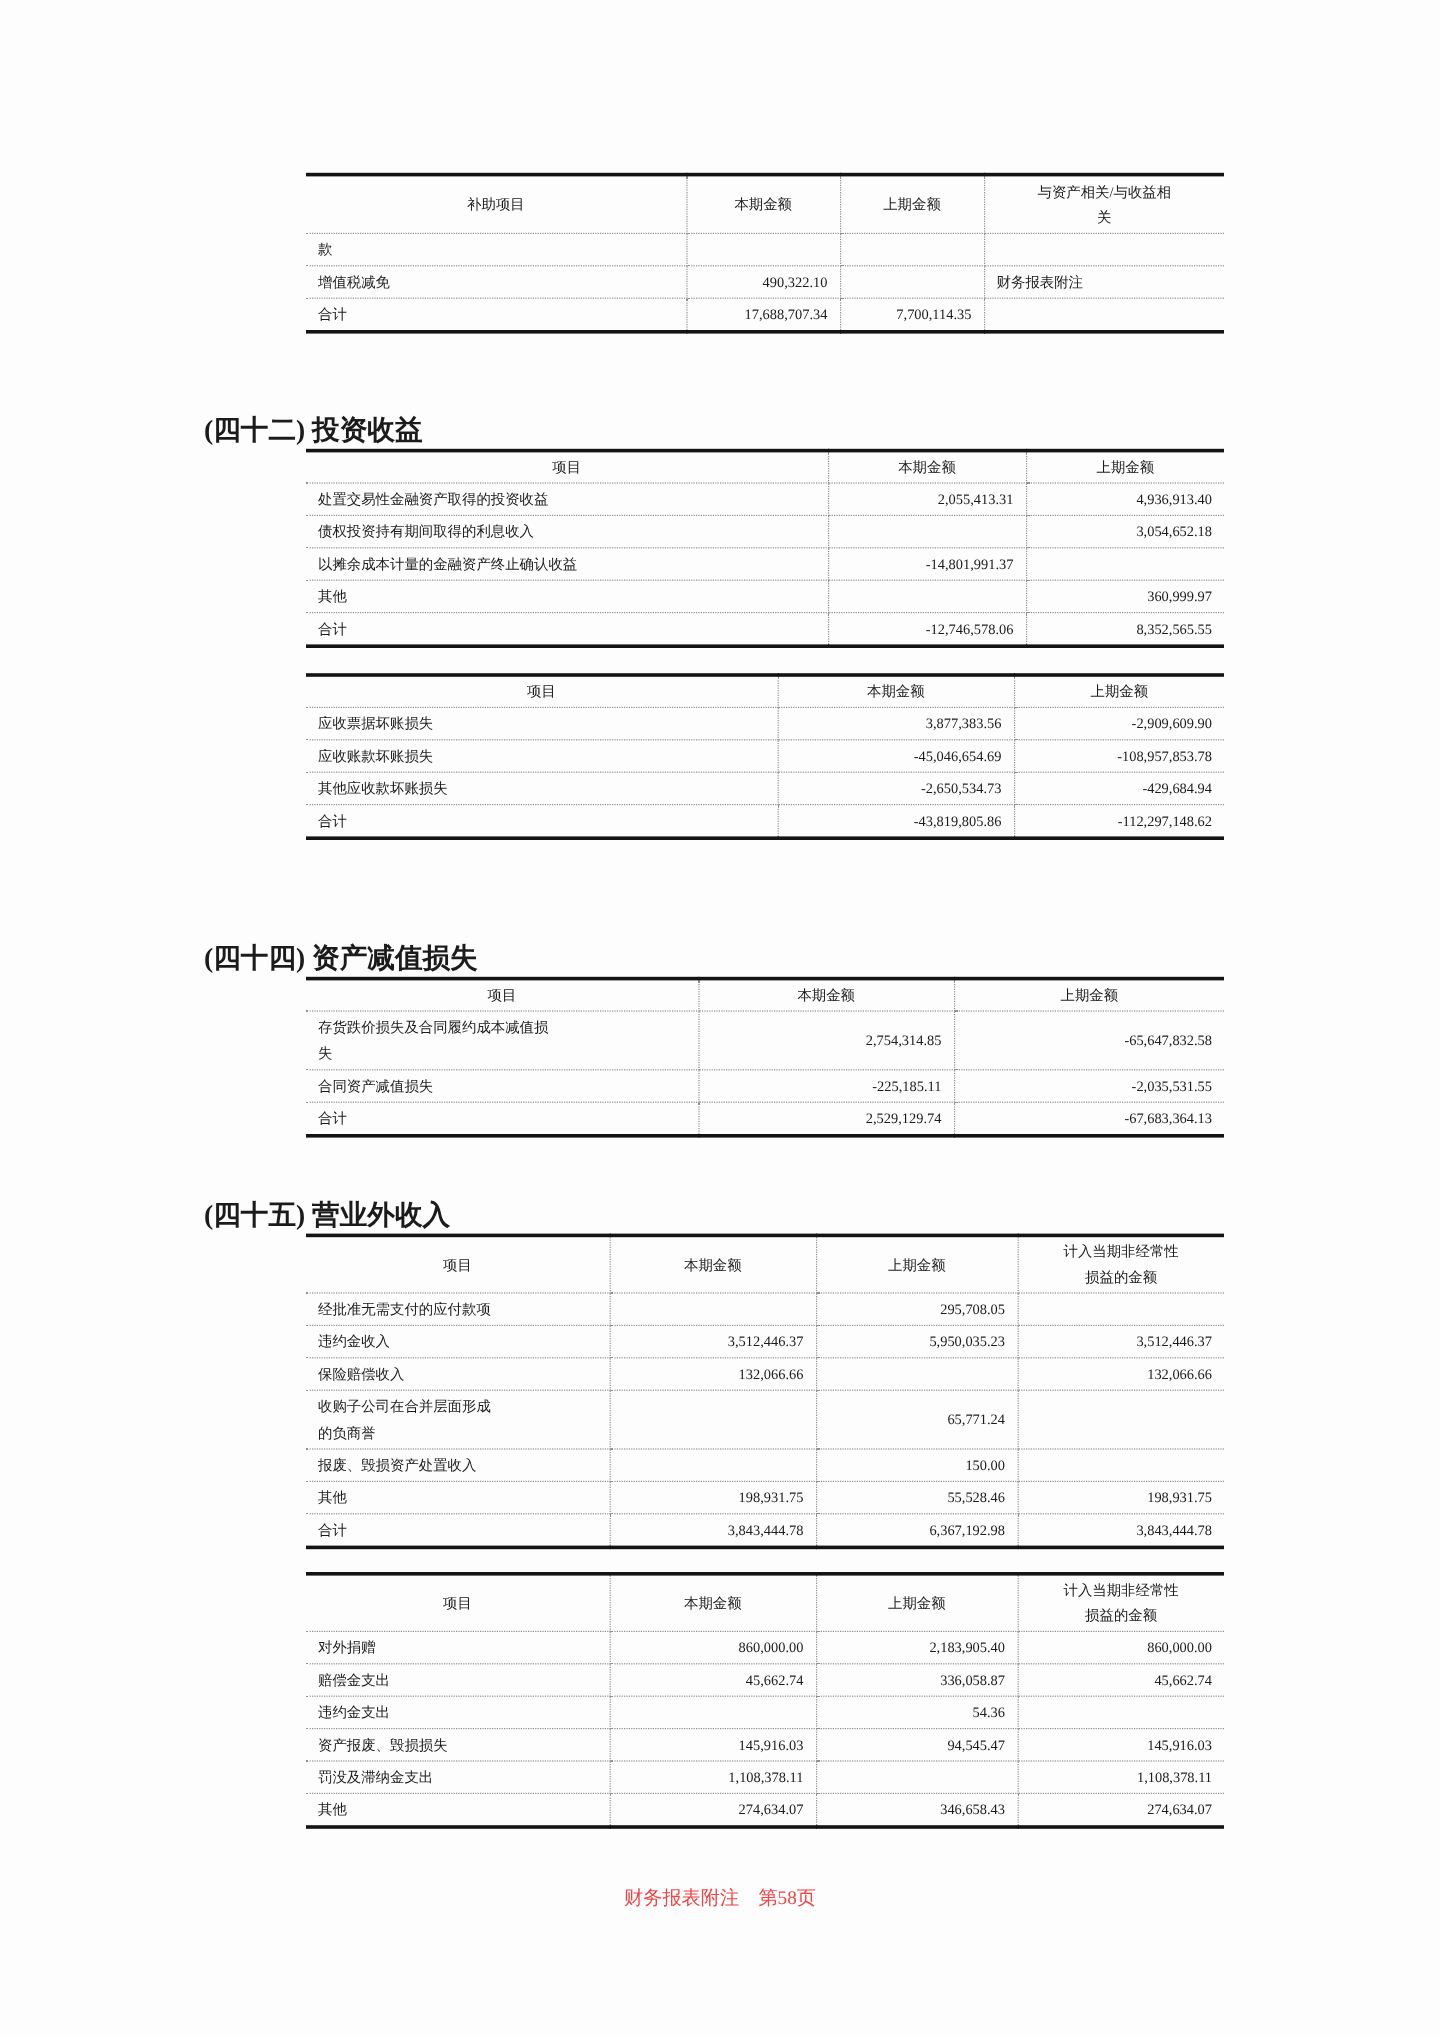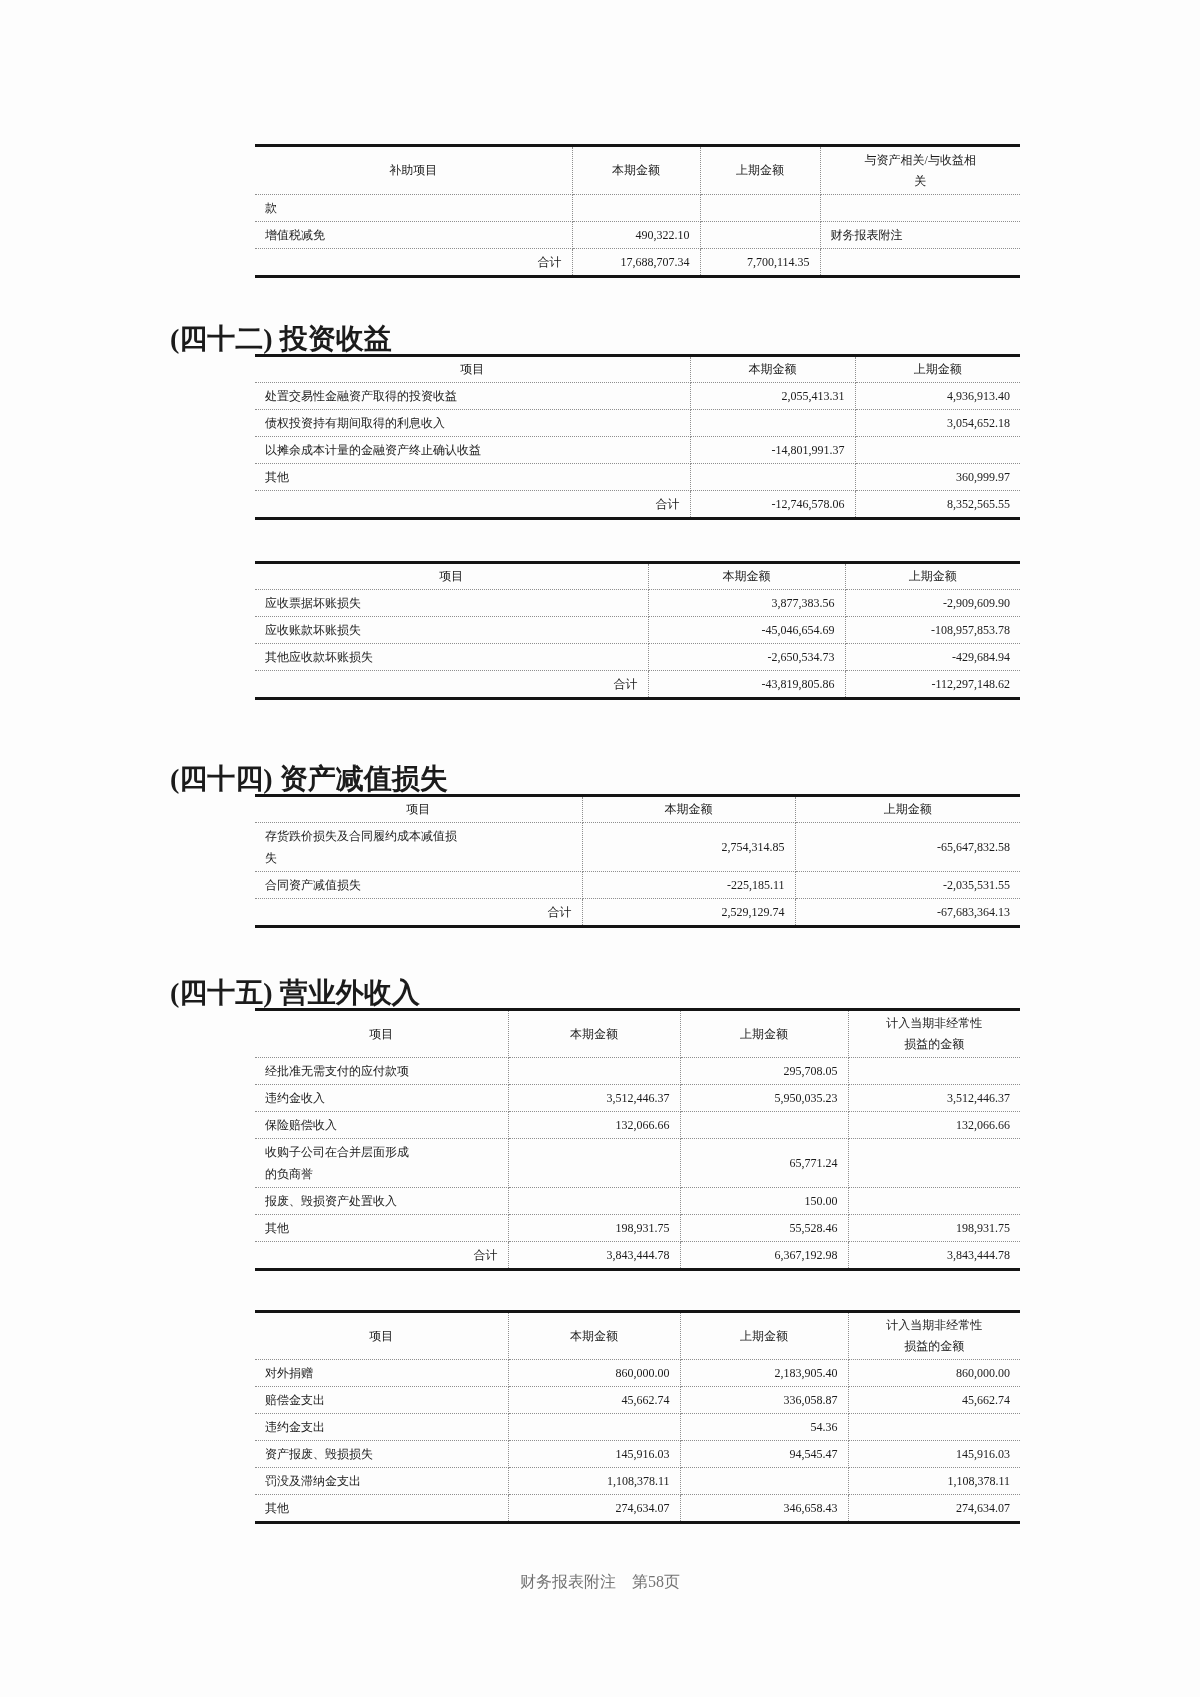--- a/index.html
+++ b/index.html
@@ -15,24 +15,25 @@
     height: 1697px;
     background: #fdfdfd;
     overflow: hidden;
   }
   .sec { position: absolute; left: 255px; width: 765px; }
   .sec-heading {
     position: relative;
     left: -85px;
     height: 26px;
     line-height: 26px;
-    font-size: 28px;
+    font-size: 23px;
     font-weight: 700;
     white-space: nowrap;
     margin-bottom: 2px;
+    margin-top: 20px;
   }
   table.fin-table {
     border-collapse: collapse;
     table-layout: fixed;
     width: 765px;
     border-top: 3px solid #141414;
     border-bottom: 3px solid #141414;
     font-size: 12px;
   }
   table.fin-table th,
@@ -48,29 +49,29 @@
   table.fin-table th {
     font-weight: 400;
     text-align: center;
     line-height: 21px;
     padding: 2px 4px;
   }
   table.fin-table tbody tr { height: 24px; }
   table.fin-table td { padding: 2px 10px; line-height: 22px; }
   td.al { text-align: left; }
   td.ar { text-align: right; padding-right: 12px; }
-  td.ac { text-align: right; }
+  td.ac { text-align: left; }
   .footer {
     position: absolute;
     top: 1572px;
     left: 0;
     width: 1200px;
     text-align: center;
     font-size: 16px;
-    color: #737373;
+    color: #ef4444;
   }
 </style>
 </head>
 <body>
 
 <div class="page">
 
   <section class="sec" style="top:144px">
     <table id="table-0" class="fin-table">
         <colgroup>

